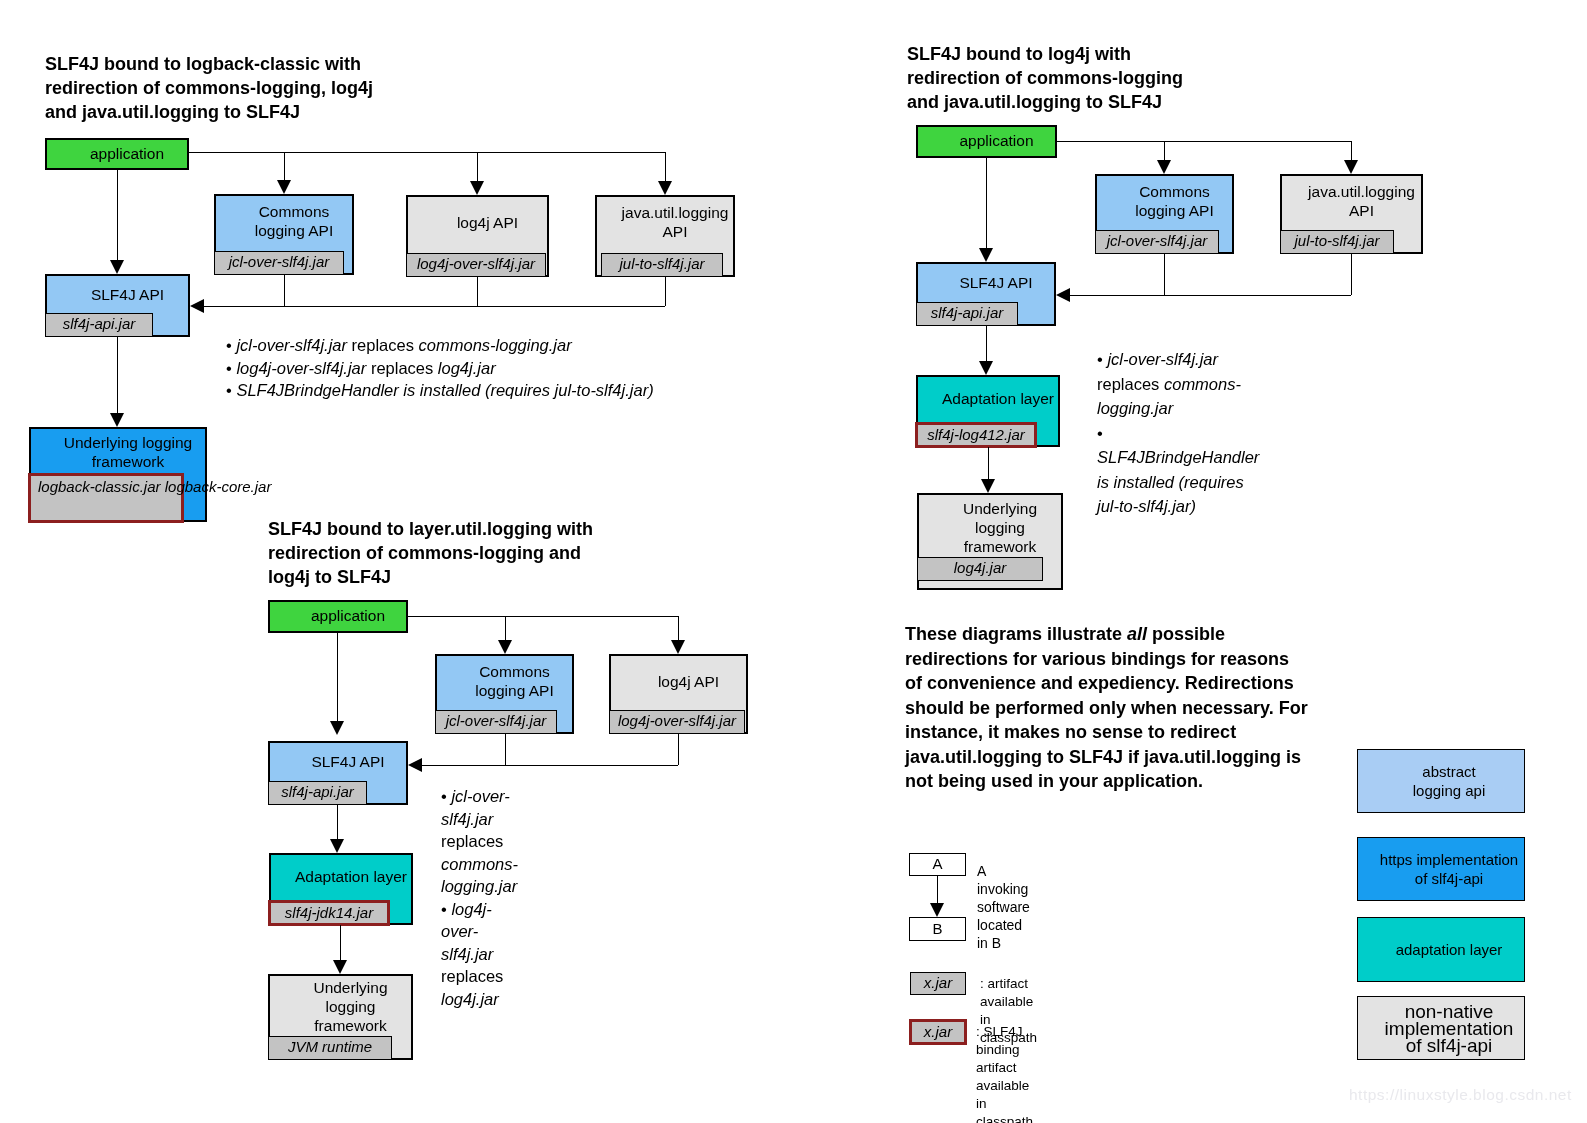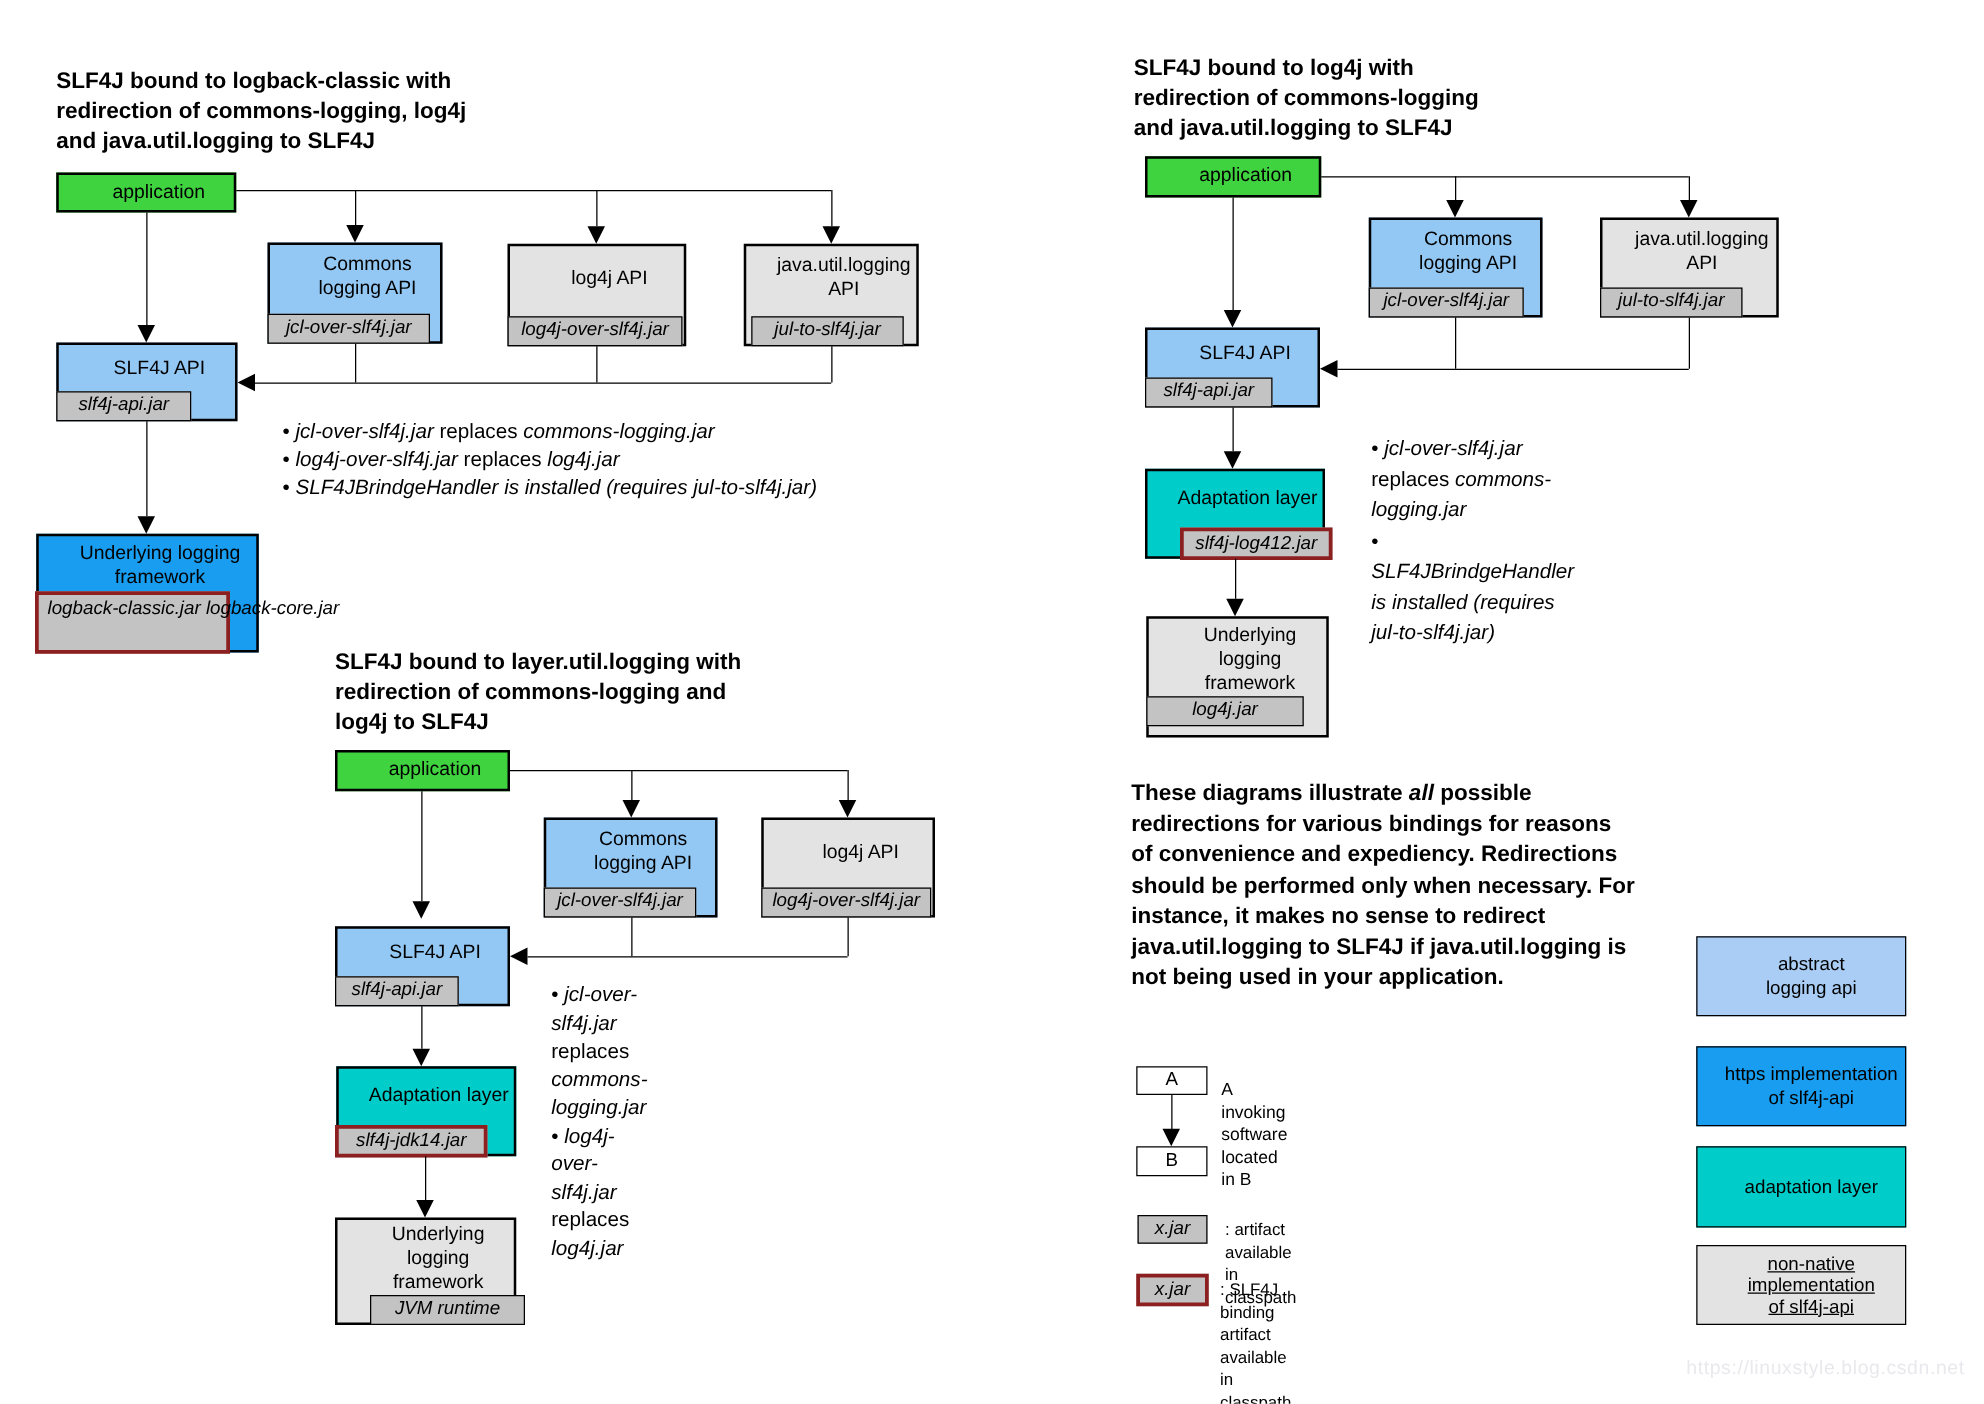--- a/index.html
+++ b/index.html
@@ -123,21 +123,21 @@
     <div class="jar" style="width:114px;">jul-to-slf4j.jar</div>
   </div>
 
   <div class="module blue" style="left:916px;top:262px;width:140px;height:64px;">
     <div class="mtitle" style="padding-top:9px;">SLF4J API</div>
     <div class="jar" style="width:102px;">slf4j-api.jar</div>
   </div>
 
   <div class="module teal" style="left:916px;top:375px;width:144px;height:72px;">
     <div class="mtitle" style="padding-top:12px;">Adaptation layer</div>
-    <div class="jar jar-red" style="width:122px;margin-left:29px;">slf4j-log412.jar</div>
+    <div class="jar jar-red" style="width:122px;">slf4j-log412.jar</div>
   </div>
 
   <div class="module gray" style="left:917px;top:493px;width:146px;height:97px;">
     <div class="mtitle" style="padding-top:4px;">Underlying
 logging
 framework</div>
     <div class="jar" style="bottom:7px;width:126px;">log4j.jar</div>
   </div>
 
   <div class="bullets" style="left:1097px;top:347px;line-height:24.5px;">
@@ -189,21 +189,21 @@
 
   <div class="module teal" style="left:269px;top:853px;width:144px;height:72px;">
     <div class="mtitle" style="padding-top:12px;">Adaptation layer</div>
     <div class="jar jar-red" style="width:122px;">slf4j-jdk14.jar</div>
   </div>
 
   <div class="module gray" style="left:268px;top:974px;width:145px;height:86px;">
     <div class="mtitle" style="padding-top:2px;">Underlying
 logging
 framework</div>
-    <div class="jar" style="width:124px;margin-left:28px;">JVM runtime</div>
+    <div class="jar" style="width:124px;">JVM runtime</div>
   </div>
 
   <div class="bullets" style="left:441px;top:785px;">
     <div><span style="white-space: pre-line;">• </span><span style="font-style: italic; white-space: pre-line;">jcl-over-slf4j.jar</span><span style="white-space: pre-line;"> replaces </span><span style="font-style: italic; white-space: pre-line;">commons-logging.jar</span></div>
     <div><span style="white-space: pre-line;">• </span><span style="font-style: italic; white-space: pre-line;">log4j-over-slf4j.jar</span><span style="white-space: pre-line;"> replaces </span><span style="font-style: italic; white-space: pre-line;">log4j.jar</span></div>
   </div>
 
   <div class="hline" style="left:408px;top:616px;width:270px;"></div>
   <div class="vline" style="left:505px;top:616px;height:24px;"></div>
   <div class="arrd" style="left:498px;top:640px;"></div>
@@ -244,18 +244,18 @@
 logging api</div>
   </div>
   <div class="colorbox brightblue" style="left:1357px;top:837px;width:168px;height:64px;">
     <div class="lglabel">https implementation
 of slf4j-api</div>
   </div>
   <div class="colorbox teal" style="left:1357px;top:917px;width:168px;height:65px;">
     <div class="lglabel">adaptation layer</div>
   </div>
   <div class="colorbox gray" style="left:1357px;top:996px;width:168px;height:64px;">
-    <div class="lglabel" style="font-size:15px;line-height:17px;text-decoration:underline;">non-native implementation
+    <div class="lglabel" style="font-size:19px;line-height:17px;">non-native implementation
 of slf4j-api</div>
   </div>
 </div>
 
 <div class="watermark" style="left:1349px;top:1086px;">https://linuxstyle.blog.csdn.net</div>
 
 </body></html>

